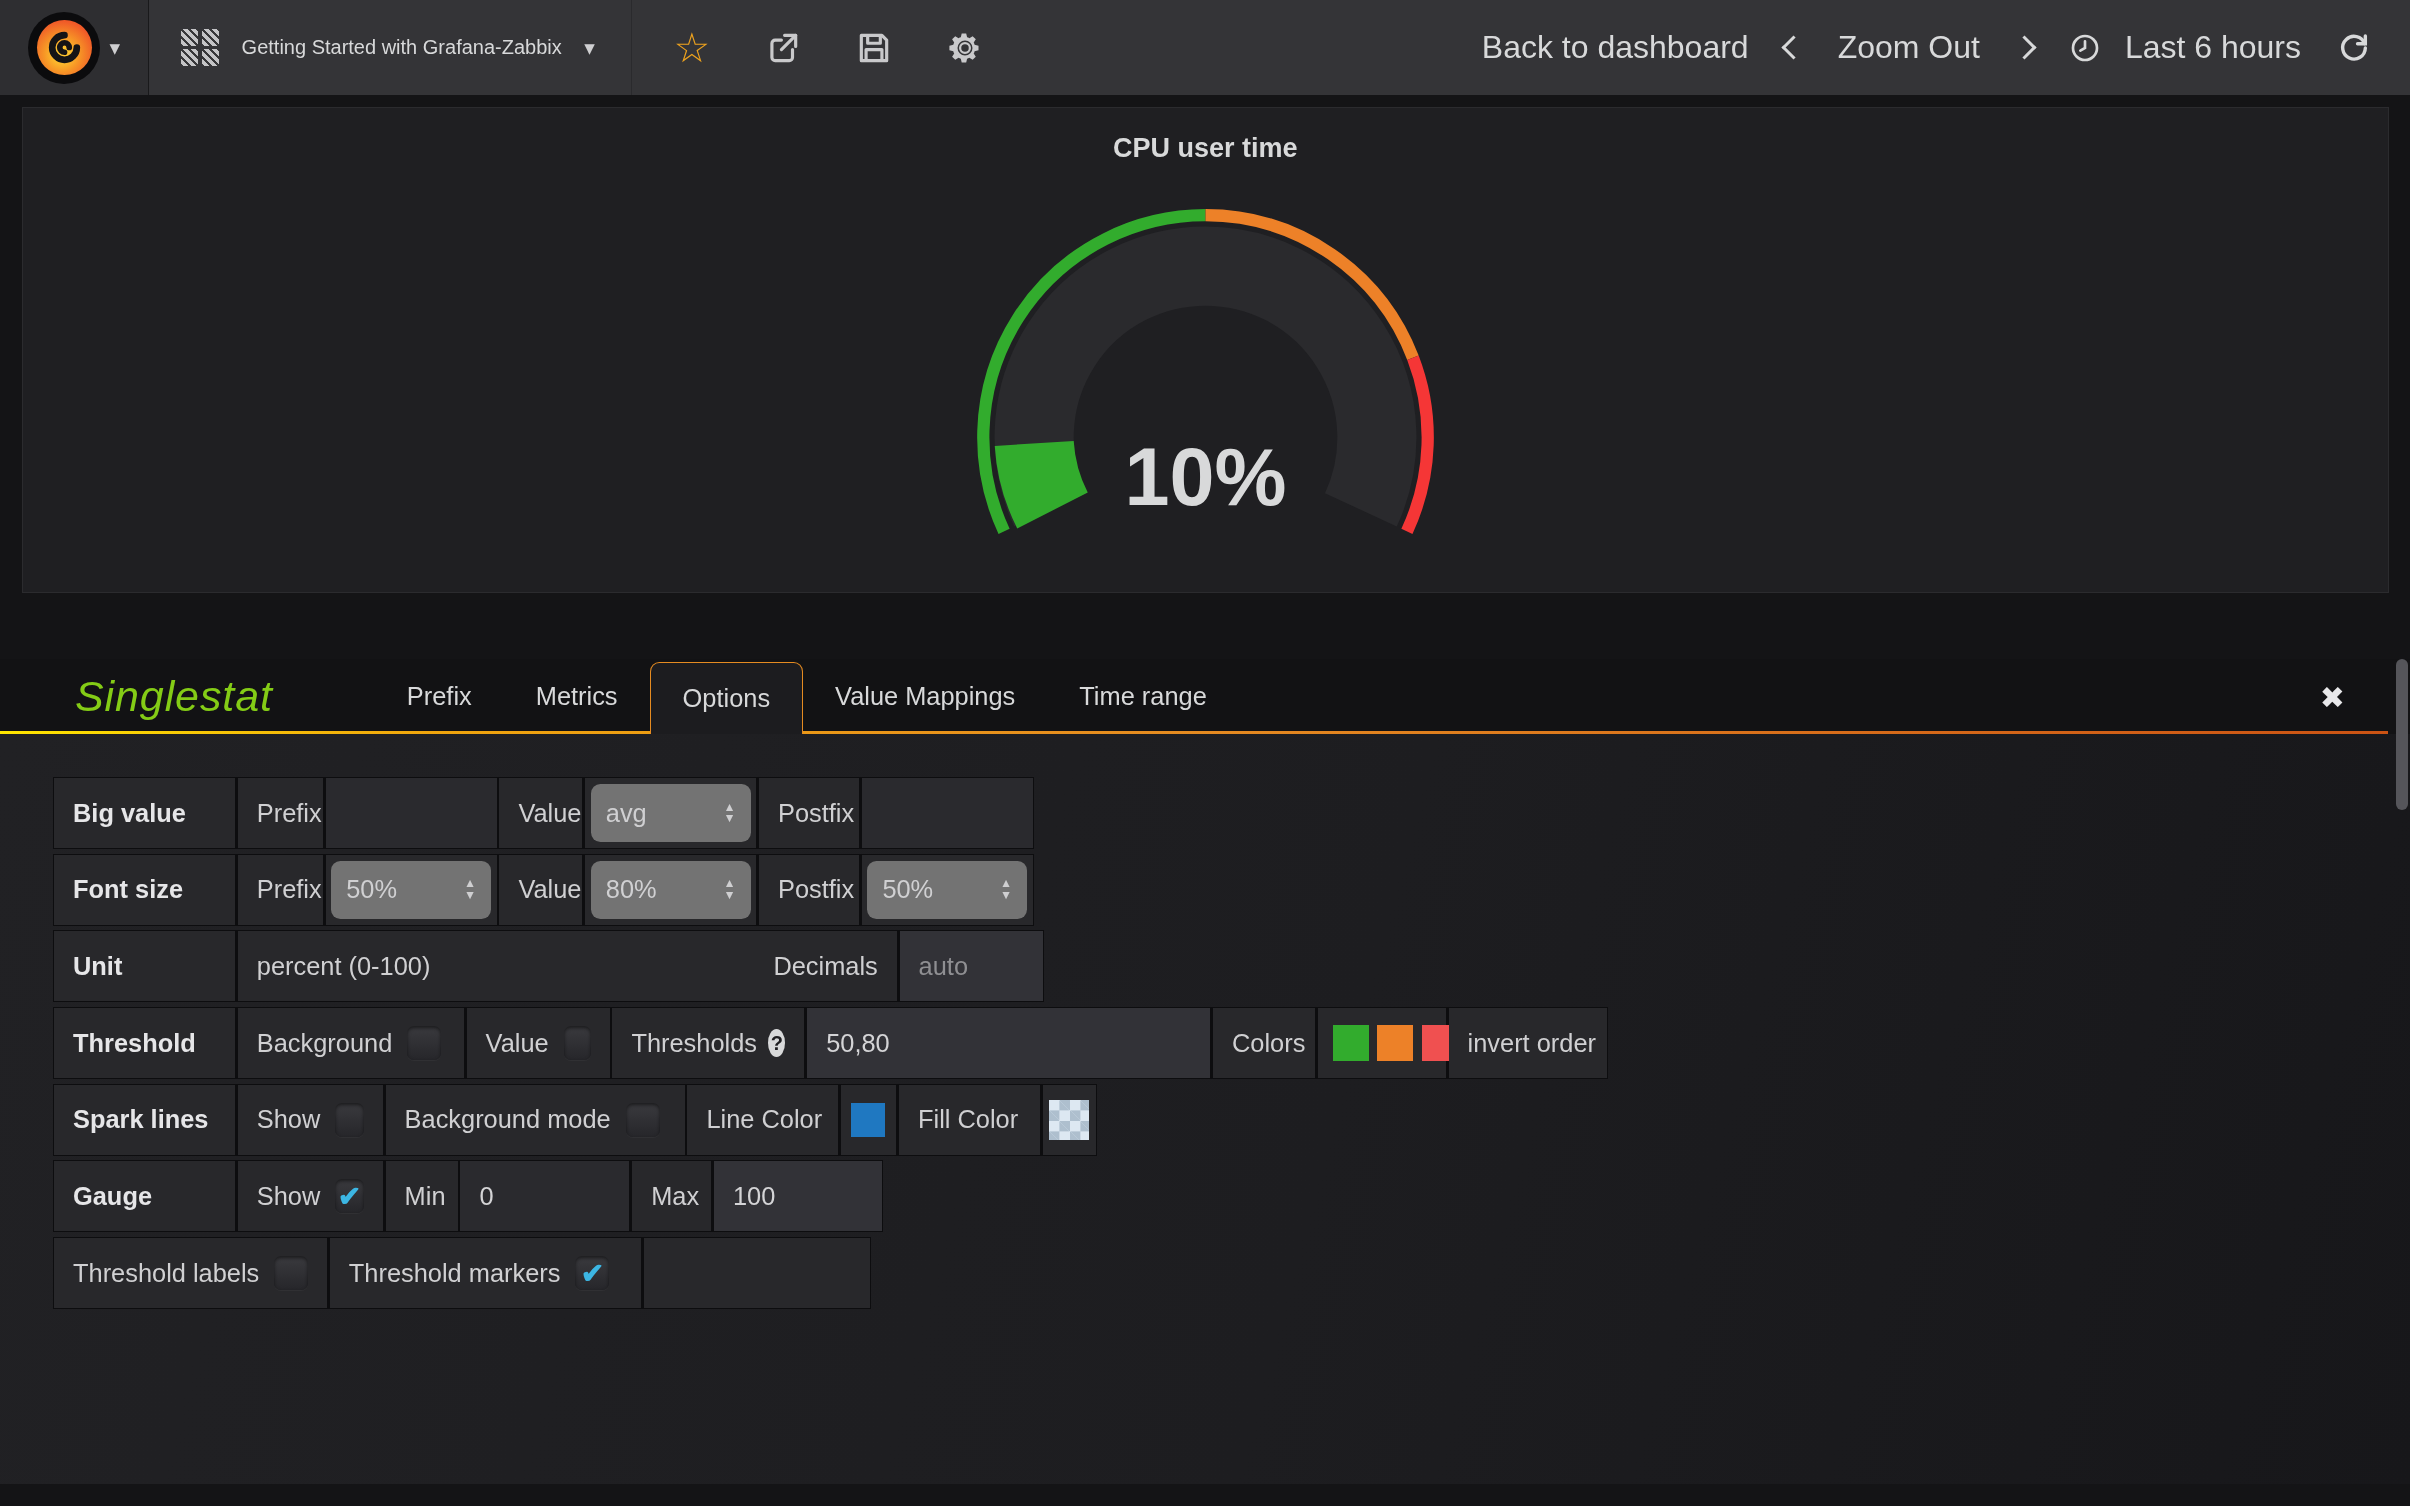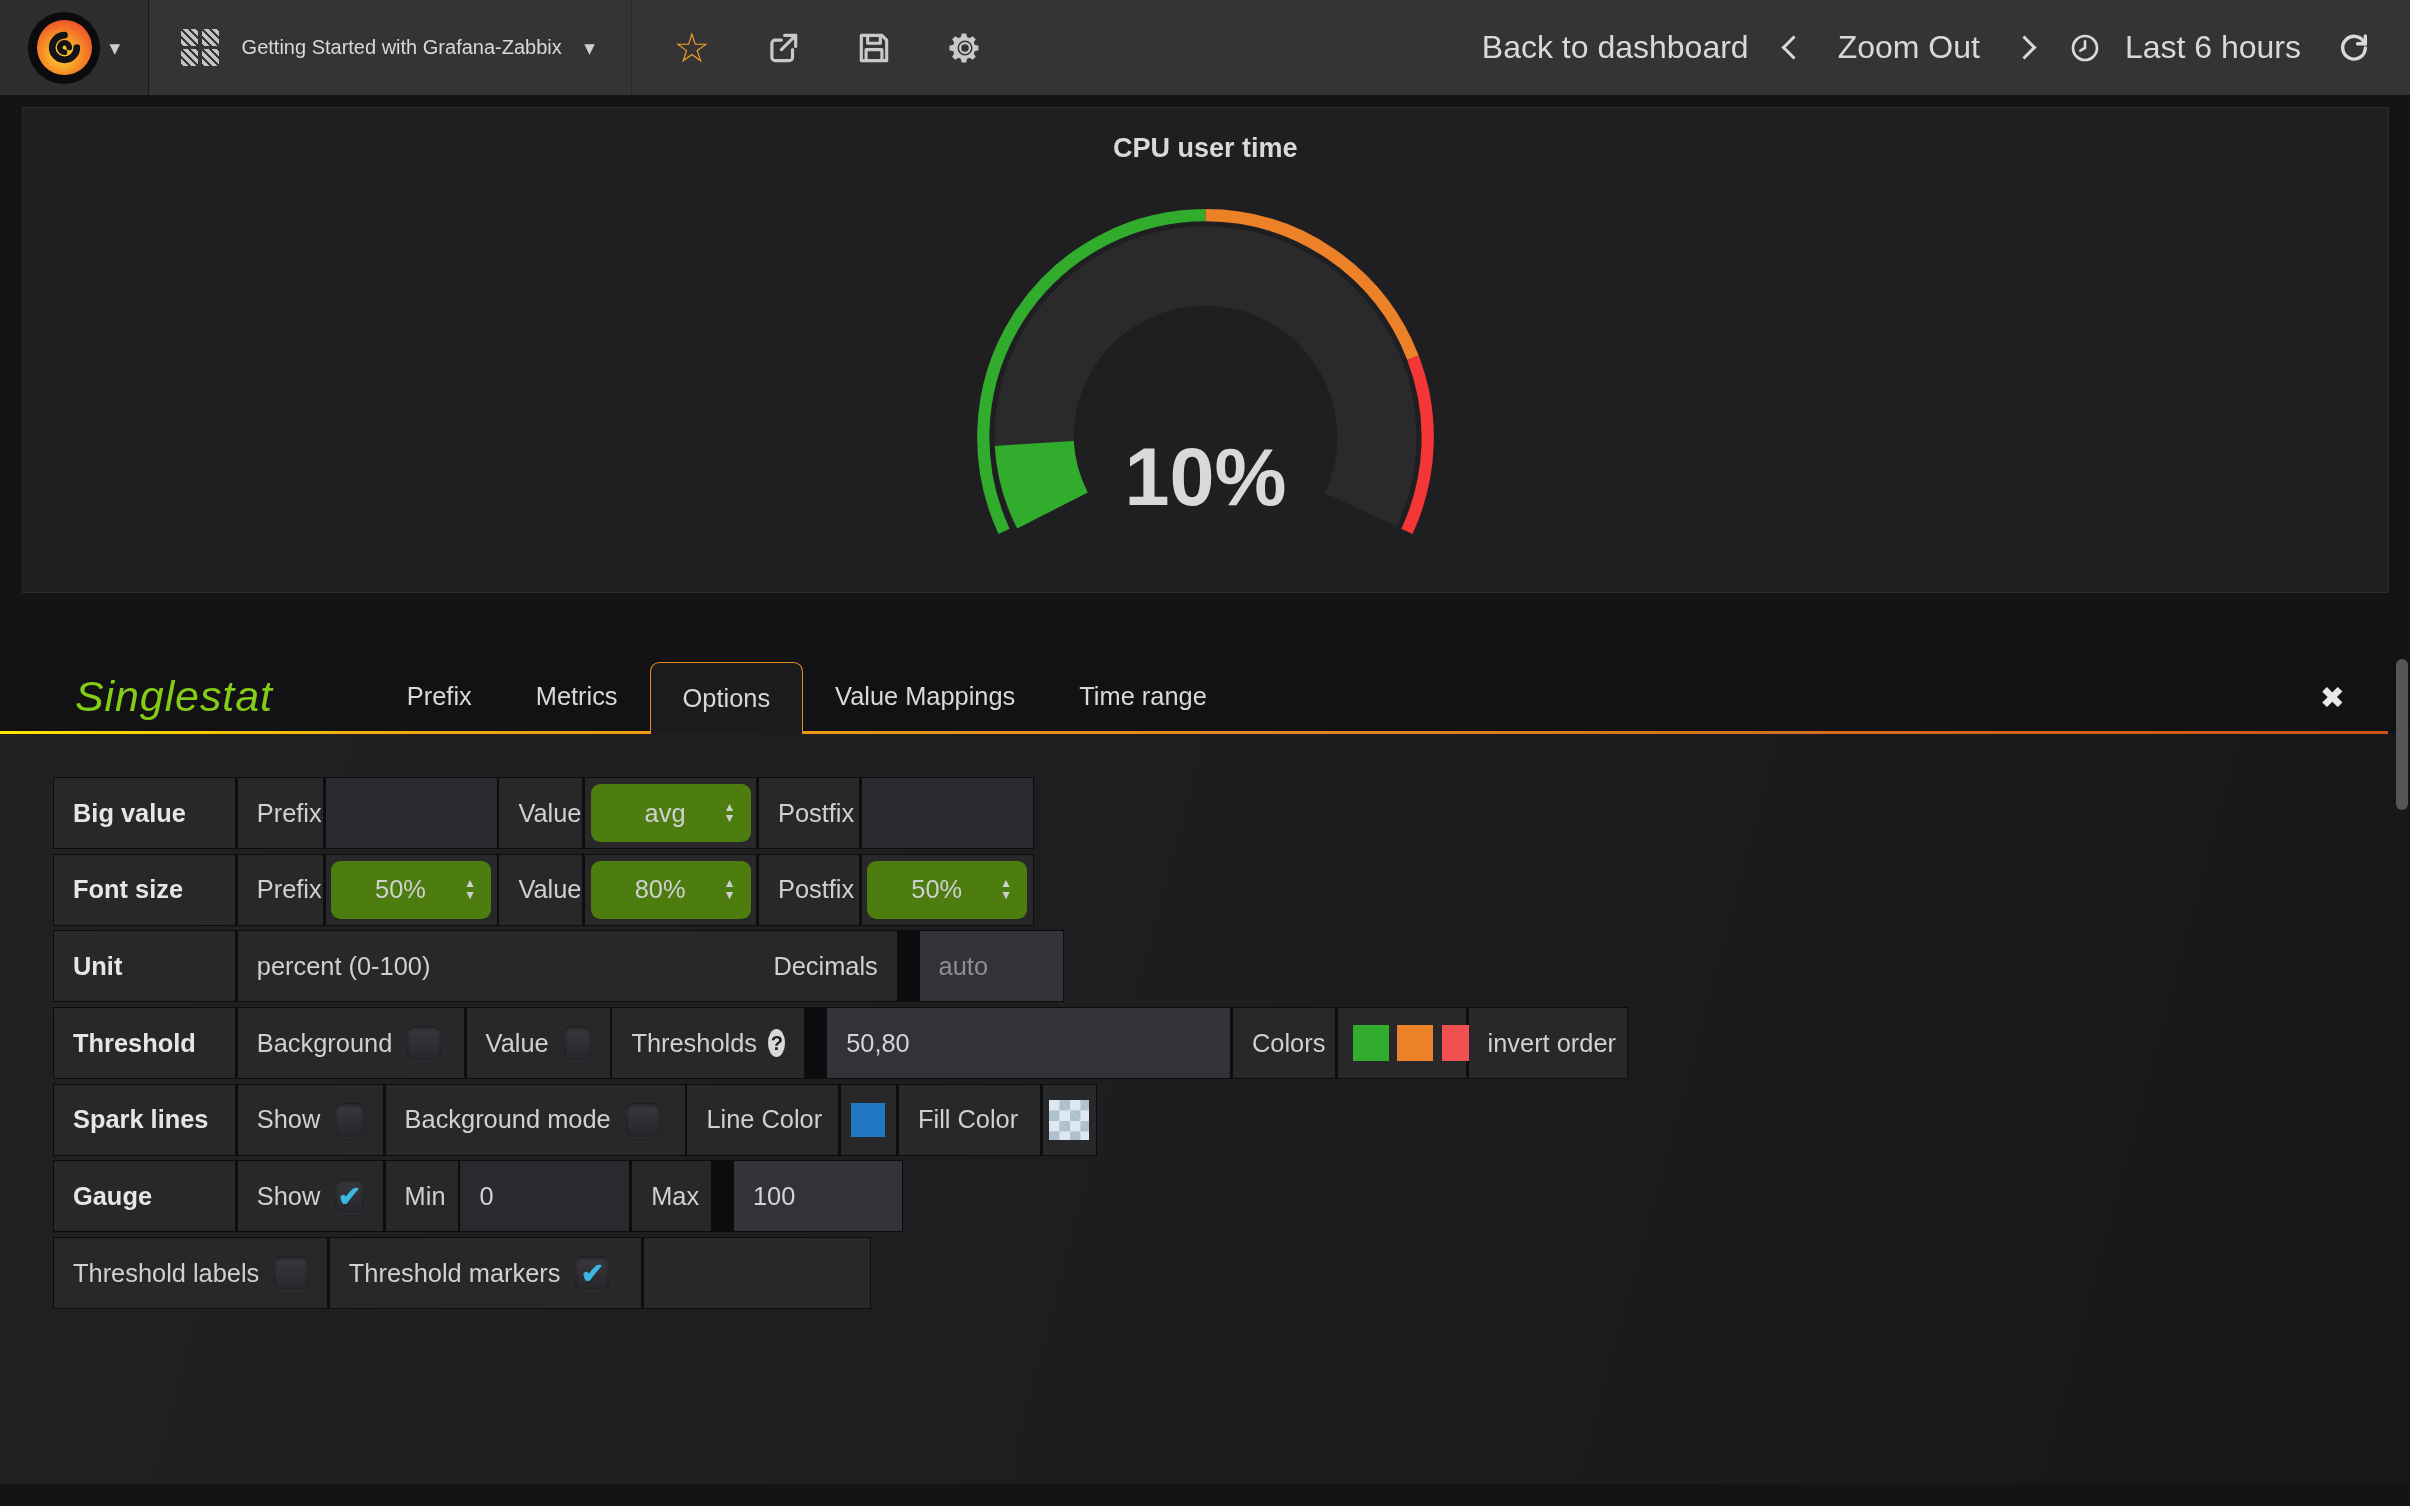--- a/index.html
+++ b/index.html
@@ -43,22 +43,22 @@
   .tab.active { position:relative; z-index:2; background:#1c1c1f; border:1.9px solid #e58b21; border-bottom:none; border-radius:9.4px 9.4px 0 0; height:72px; margin-top:3.8px; }
   .editor-close { position:absolute; right:66px; top:21px; font-size:30px; color:#e8e8ea; cursor:pointer; z-index:3; }
   .editor-body { height:750px; background:linear-gradient(105deg,#212124 0%,#1d1d20 55%,#17171a 100%); padding:43px 0 0 53px; position:relative; }
 
   
   .row { display:flex; gap:2.8px; background:#0d0d0f; width:max-content; padding:0; border:0.9px solid #0d0d0f; }
   .row + .row { margin-top:4.7px; }
   .cell { background:#28282b; height:70px; display:flex; align-items:center; padding:0 19px; font-size:25.4px; color:#d0d0d2; white-space:nowrap; }
   .cell.hdr { font-weight:bold; color:#e6e6e8; }
   .cell.inp { background:#2a2a2e; color:#d4d4d6; }
-  .cell.inp.lit { background:#323237;margin-left:20px; }
-  .select { background:#4d7c0f; border-radius:9.4px; height:58px; margin:0; flex:1; display:flex; align-items:center; justify-content:flex-end; padding:0 15px; cursor:pointer;gap:25px; }
+  .cell.inp.lit { background:#323237; }
+  .select { background:#737373; border-radius:9.4px; height:58px; margin:0; flex:1; display:flex; align-items:center; justify-content:space-between; padding:0 15px; cursor:pointer; }
   .cell.selcell { padding:0 5.6px; }
   .spin { display:flex; flex-direction:column; font-size:12.2px; line-height:11.3px; color:#cfcfd1; margin-left:13px; }
   .checkbox { width:34px; height:34px; border-radius:6.6px; background:linear-gradient(#3a3a3e,#26262a); box-shadow:inset 0 1.9px 3.8px rgba(0,0,0,.55), 0 0.9px 0 rgba(255,255,255,.04); margin-left:15px; display:flex; align-items:center; justify-content:center; color:#3cb6e3; font-size:28px; font-weight:bold; cursor:pointer; }
   .help { width:28px; height:28px; border-radius:50%; background:#d8d9da; color:#1e1e21; font-weight:bold; font-size:20px; display:flex; align-items:center; justify-content:center; margin-left:11.3px; }
   .swatch { width:36px; height:36px; cursor:pointer; }
   .swatch-row { display:flex; gap:8.5px; }
   .swatch.small { width:34px; height:34px; }
   .checker { width:40px; height:40px;
     background-image:
       linear-gradient(45deg,#aebfce 25%,transparent 25%,transparent 75%,#aebfce 75%),

